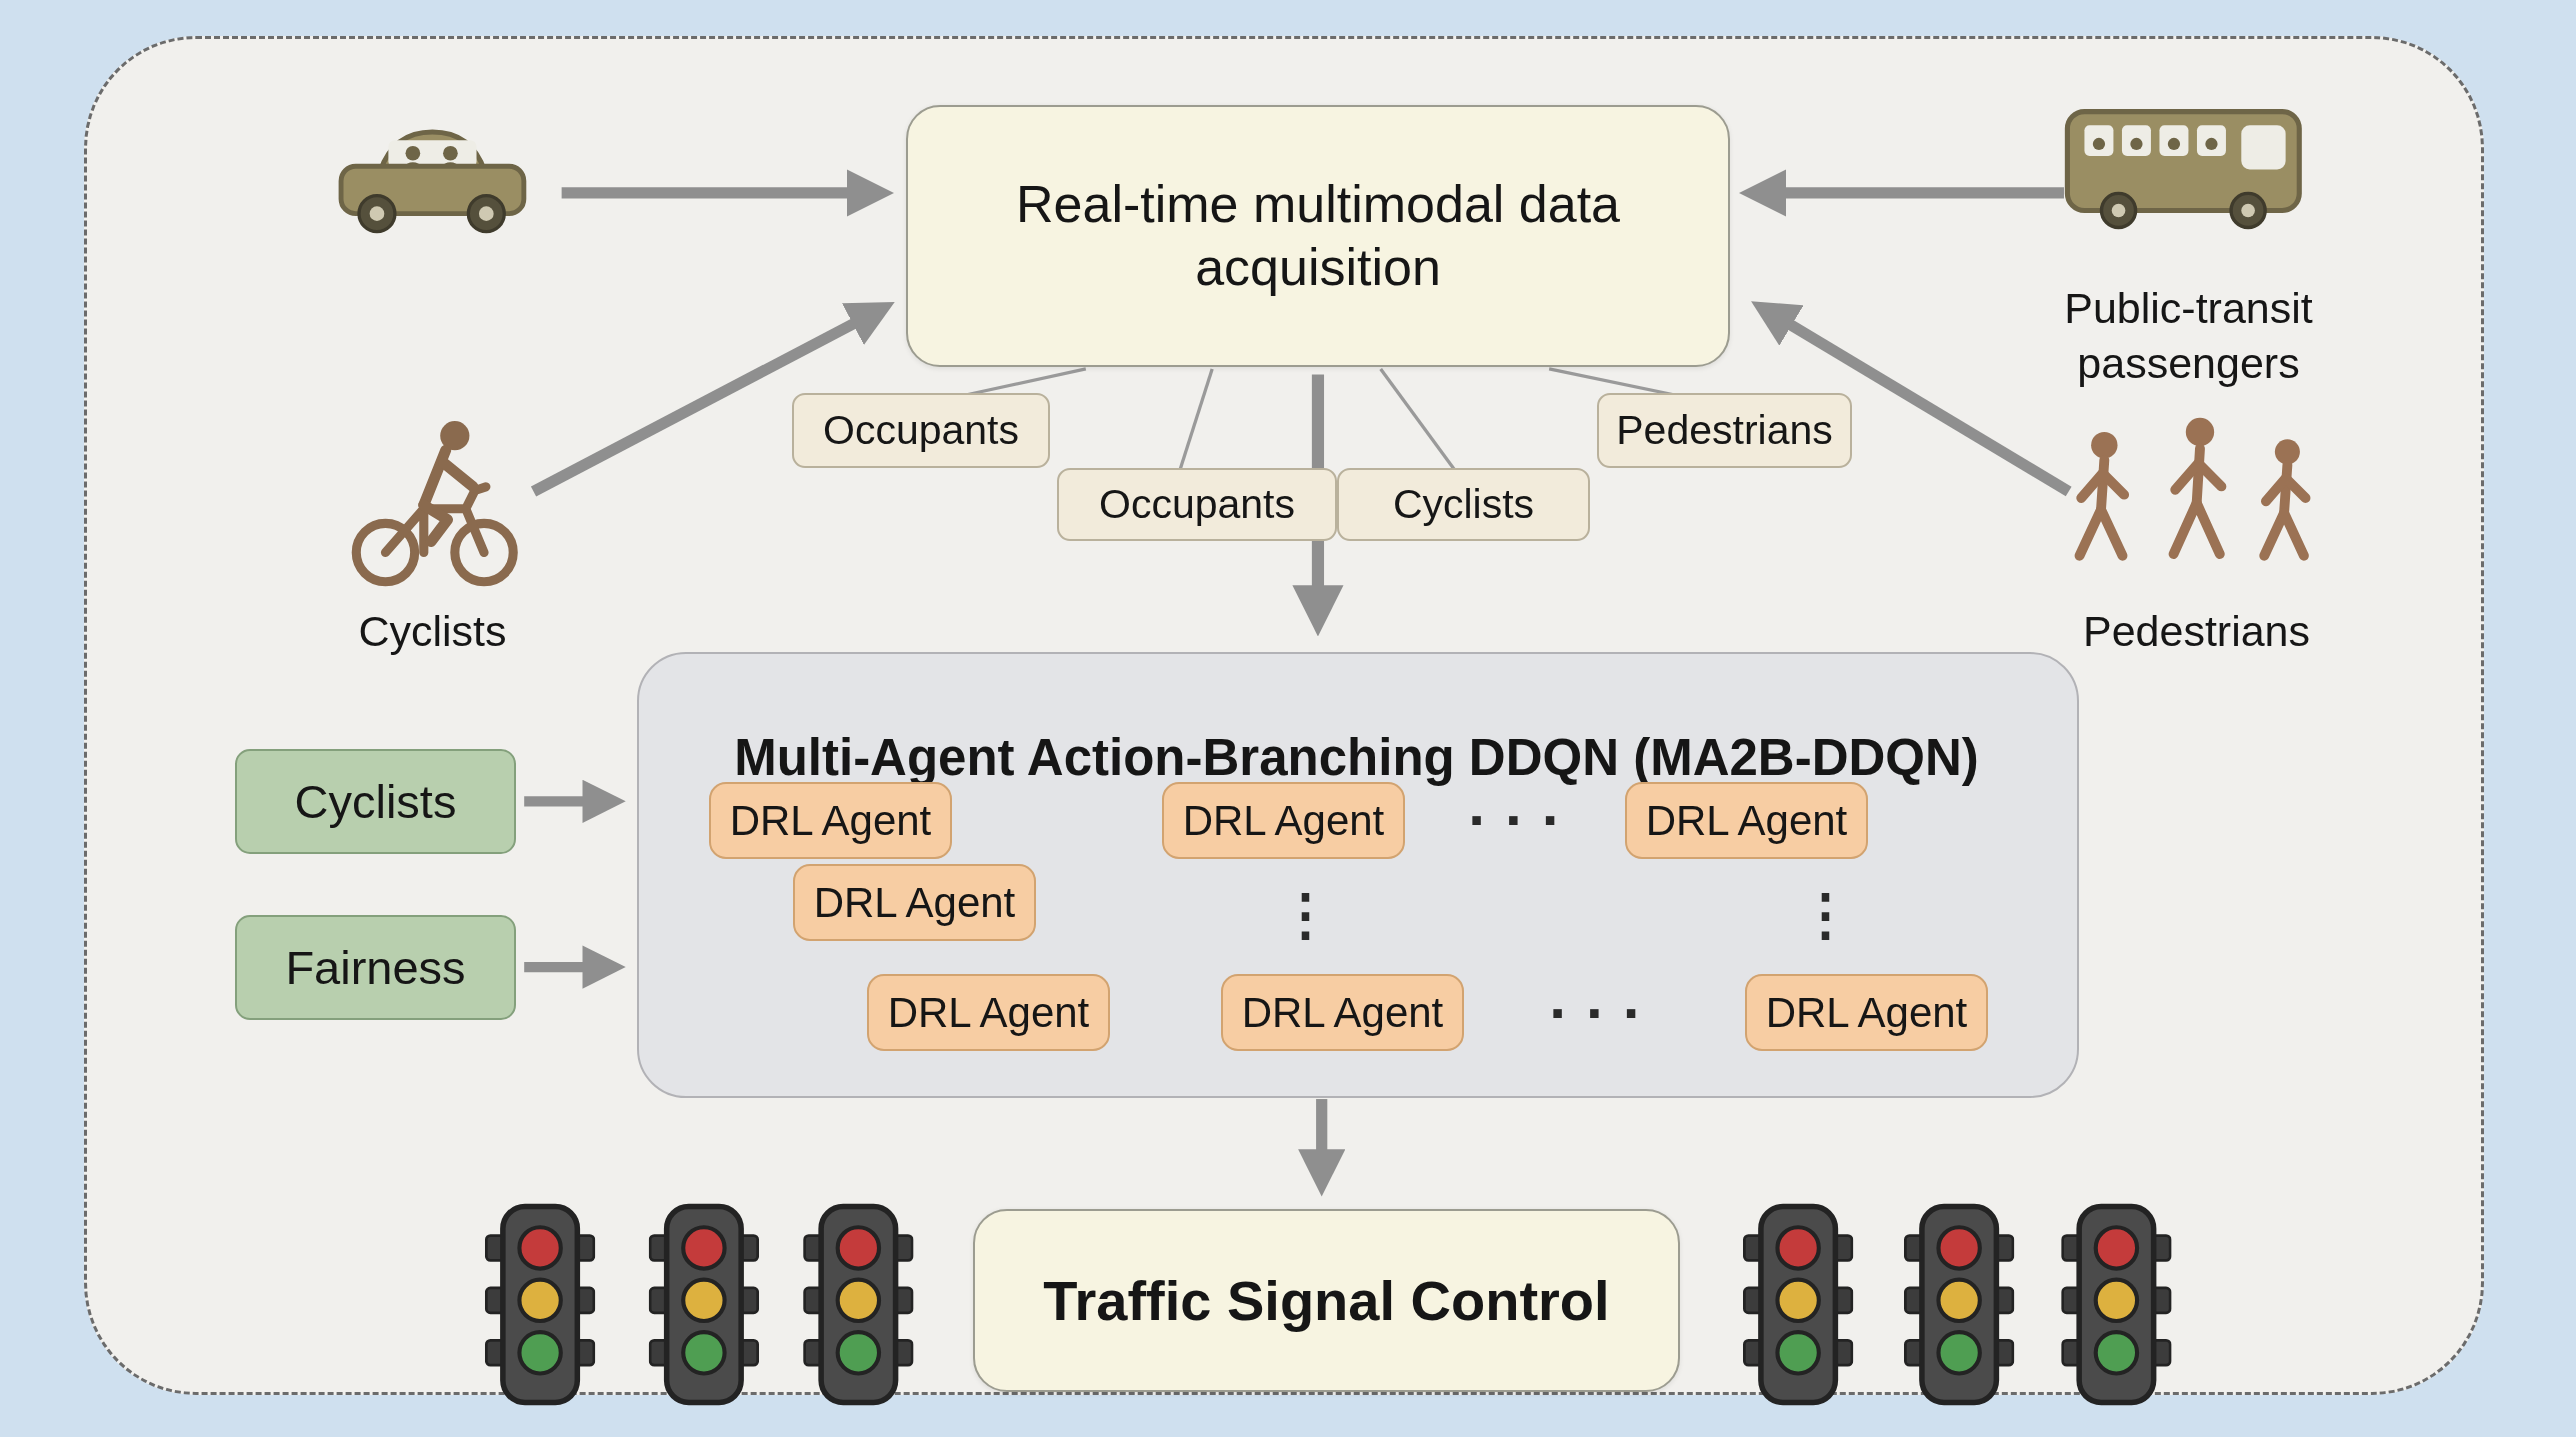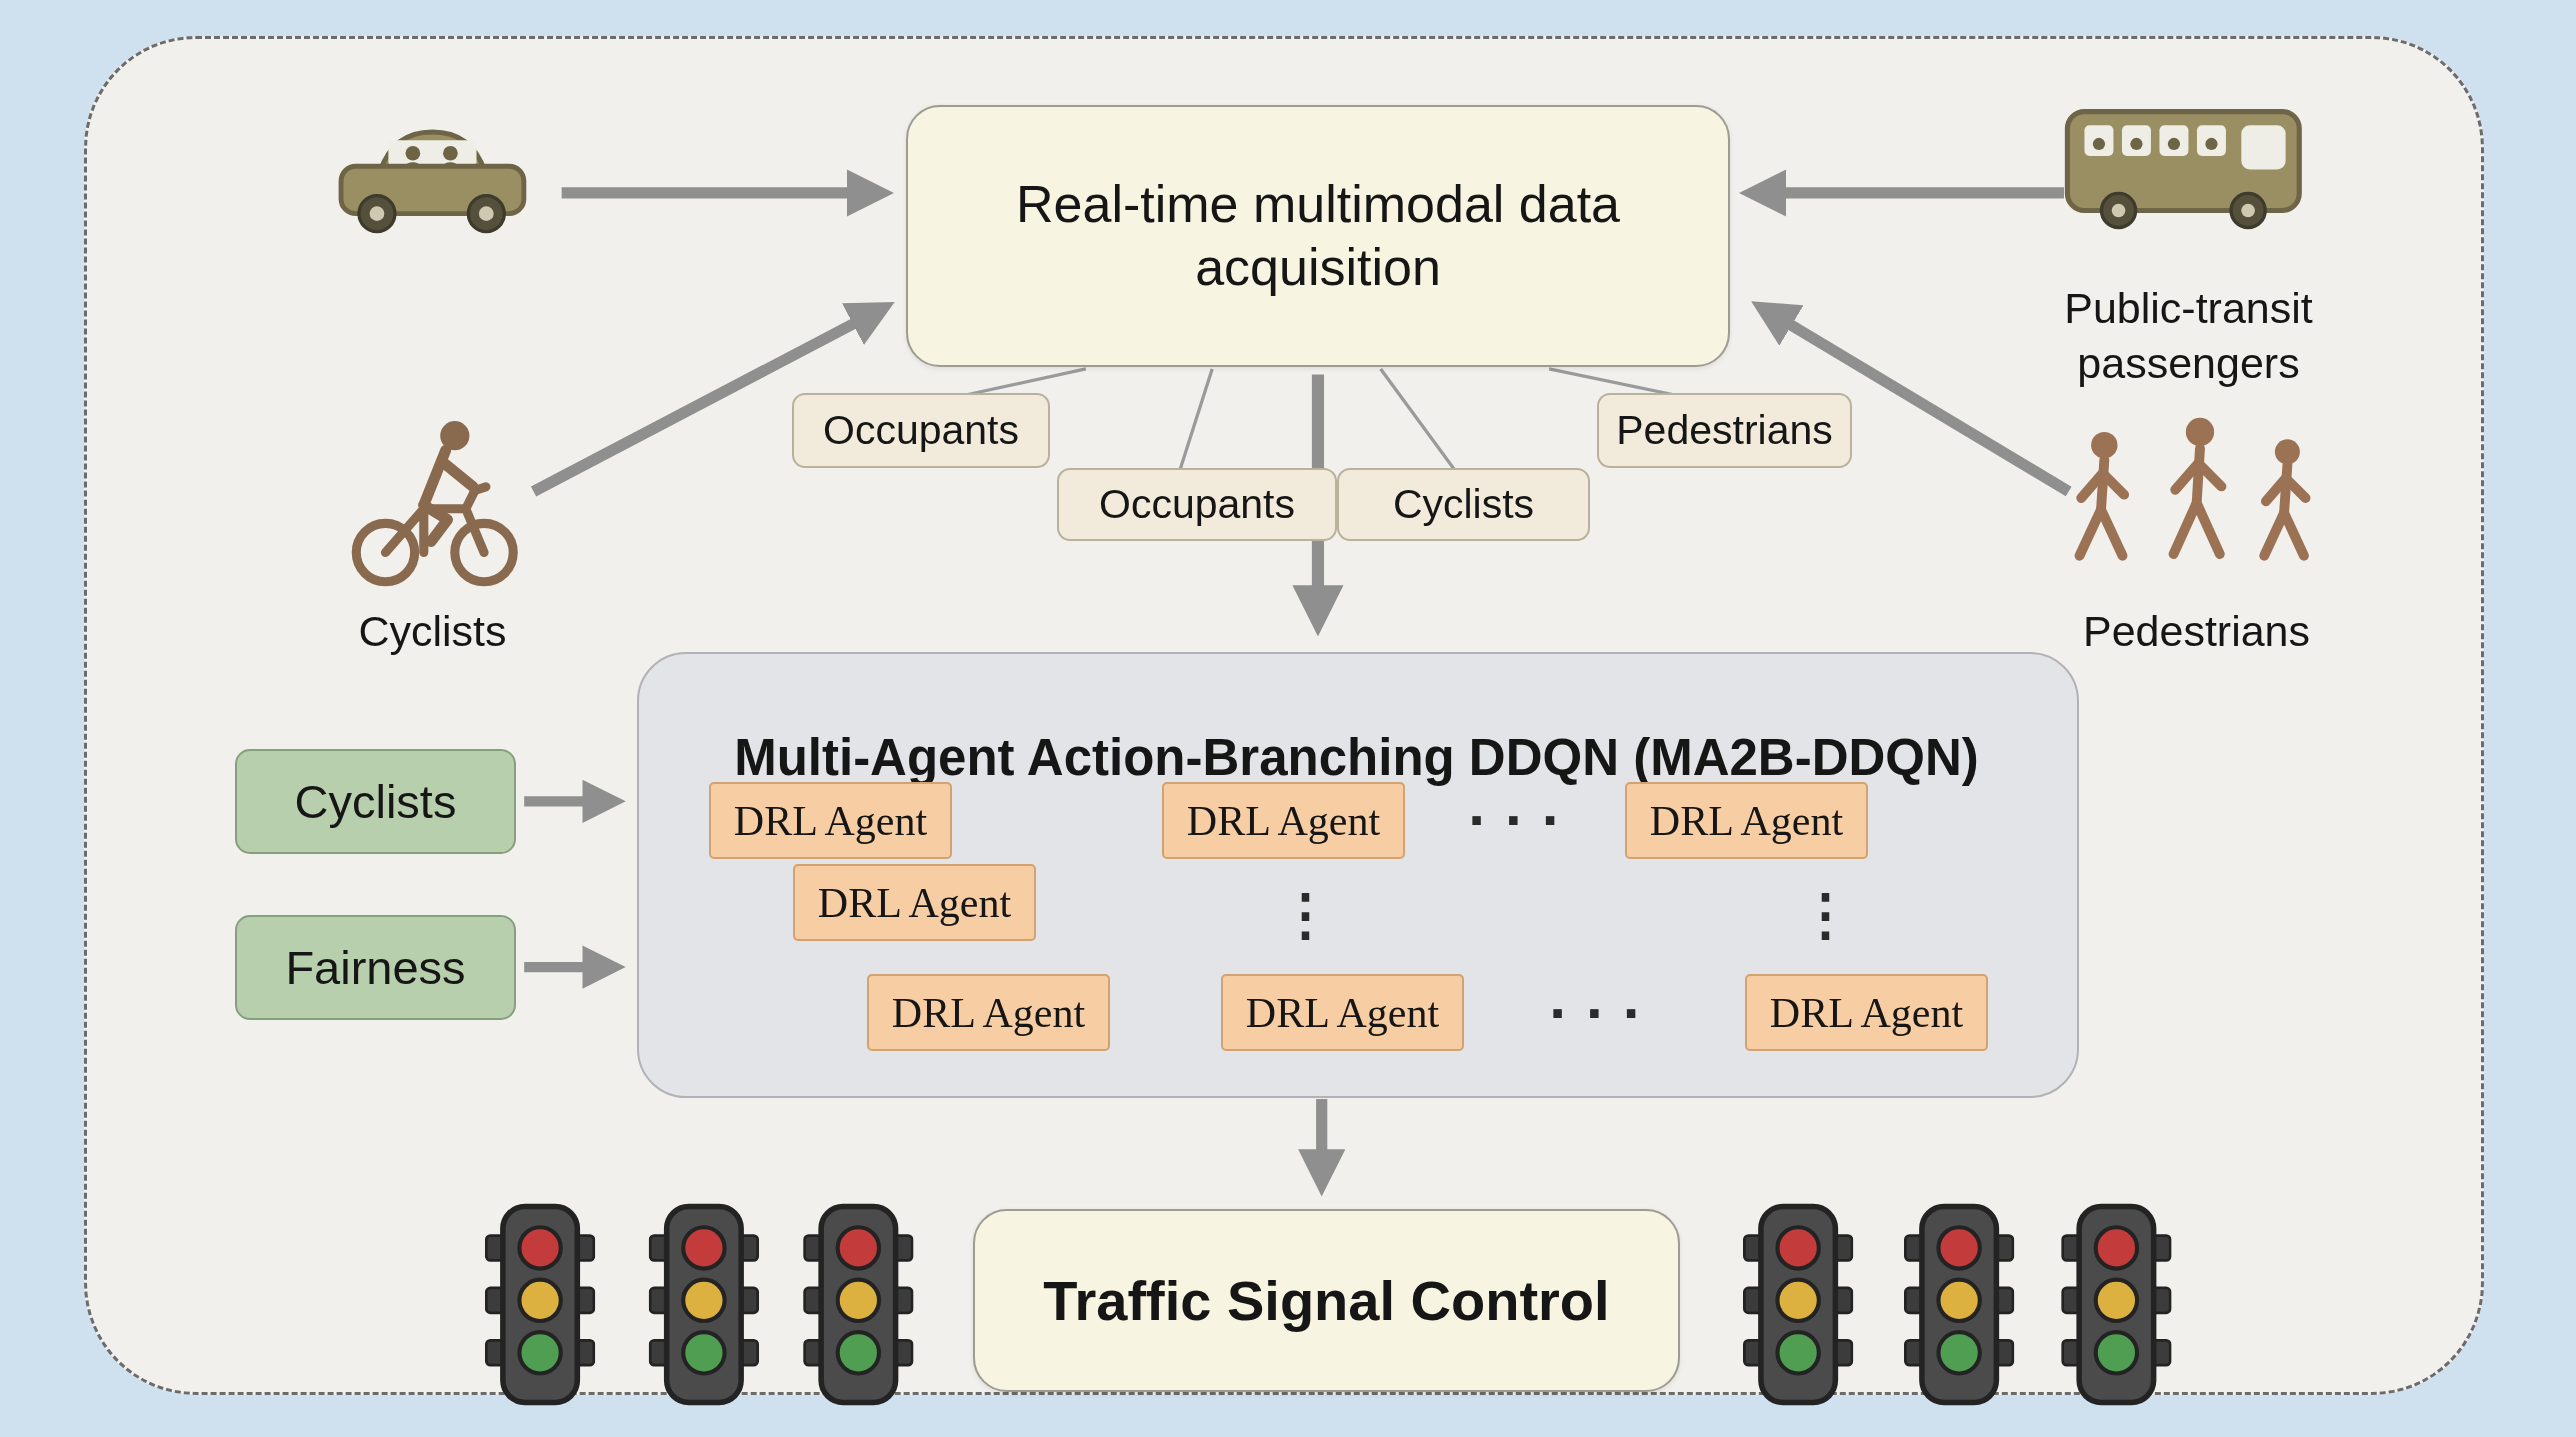--- a/index.html
+++ b/index.html
@@ -38,23 +38,22 @@
   }
   .ma2b{
     background:#e3e4e7;
     border:2.8px solid #b2b2b6;
     border-radius:49px;
   }
   .ma2b-title{font-size:51px;font-weight:bold;text-align:center;}
   .agent{
     background:#f7cda3;
     border:2.8px solid #d2a370;
-    border-radius:5px;
+    border-radius:17px;
     font-size:42px;
-    font-family:Liberation Serif, serif;
   }
   .constraint{
     background:#b8cfae;
     border:2.8px solid #84a07c;
     border-radius:15px;
     font-size:47px;
   }
   .signal-title{font-size:56px;font-weight:bold;}
   .ellipsis{font-size:60px;font-weight:bold;color:#2a2a2a;line-height:1;}
   .ellipsis-v{font-size:56px;font-weight:bold;color:#2a2a2a;line-height:0.9;}

